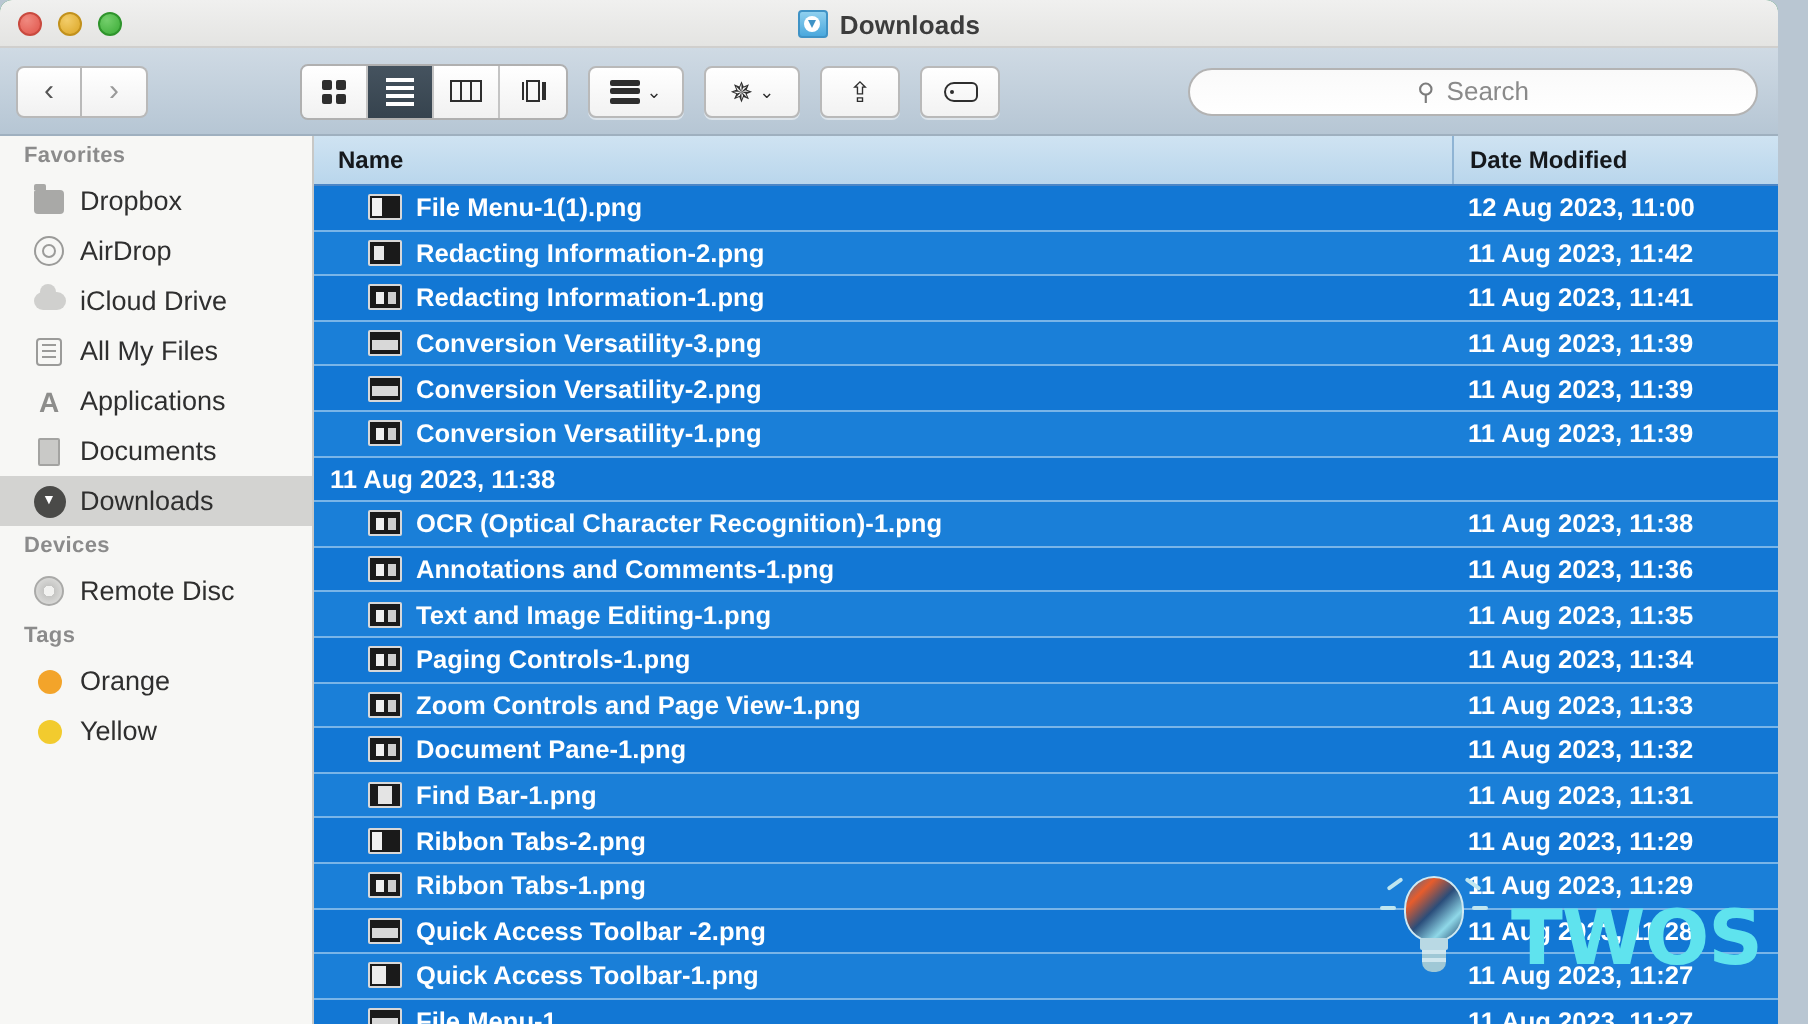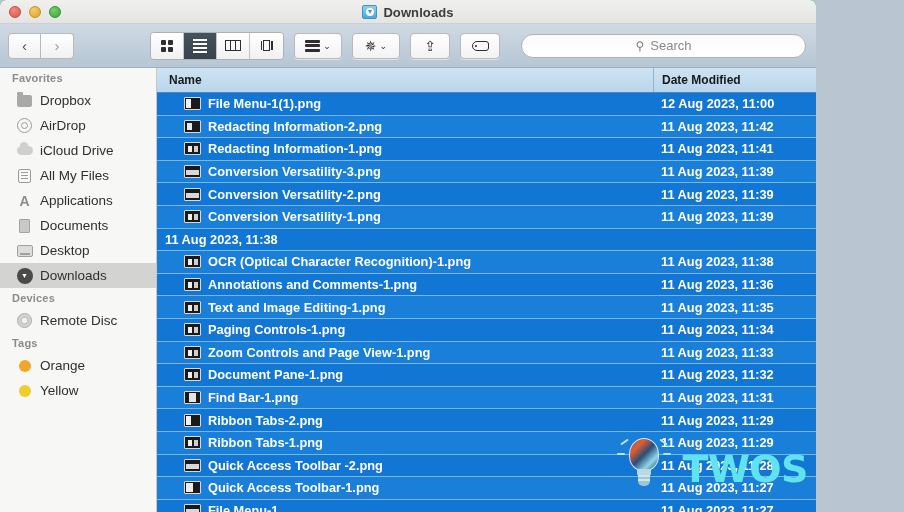--- a/index.html
+++ b/index.html
@@ -4,21 +4,21 @@
 <style>
   * { box-sizing: border-box; margin: 0; padding: 0; }
   html, body {
     width: 904px; height: 512px;
     overflow: hidden;
     font-family: "Liberation Sans", sans-serif;
     background: #b9c6d2;
   }
   .window {
     position: relative;
-    width: 816px; height: 512px;
+    width: 889px; height: 512px;
     overflow: hidden;
     border-radius: 6px 6px 0 0;
     background: #15803d;
   }
 
   
   .titlebar {
     position: relative;
     height: 24px;
     background: linear-gradient(to bottom, #f0f0ef 0%, #e4e4e2 100%);
@@ -381,26 +381,20 @@
             <span class="i-apps">A</span>
           </span>
           <span>Applications</span>
         </div>
         <div class="sb-item">
           <span class="sb-icon">
             <span class="i-docs"></span>
           </span>
           <span>Documents</span>
         </div>
-        <div class="sb-item">
-          <span class="sb-icon">
-            <span class="i-desktop"></span>
-          </span>
-          <span>Desktop</span>
-        </div>
         <div class="sb-item sel">
           <span class="sb-icon">
             <span class="i-down"></span>
           </span>
           <span>Downloads</span>
         </div>
         <div class="sb-head">Devices</div>
         <div class="sb-item">
           <span class="sb-icon">
             <span class="i-disc"></span>

